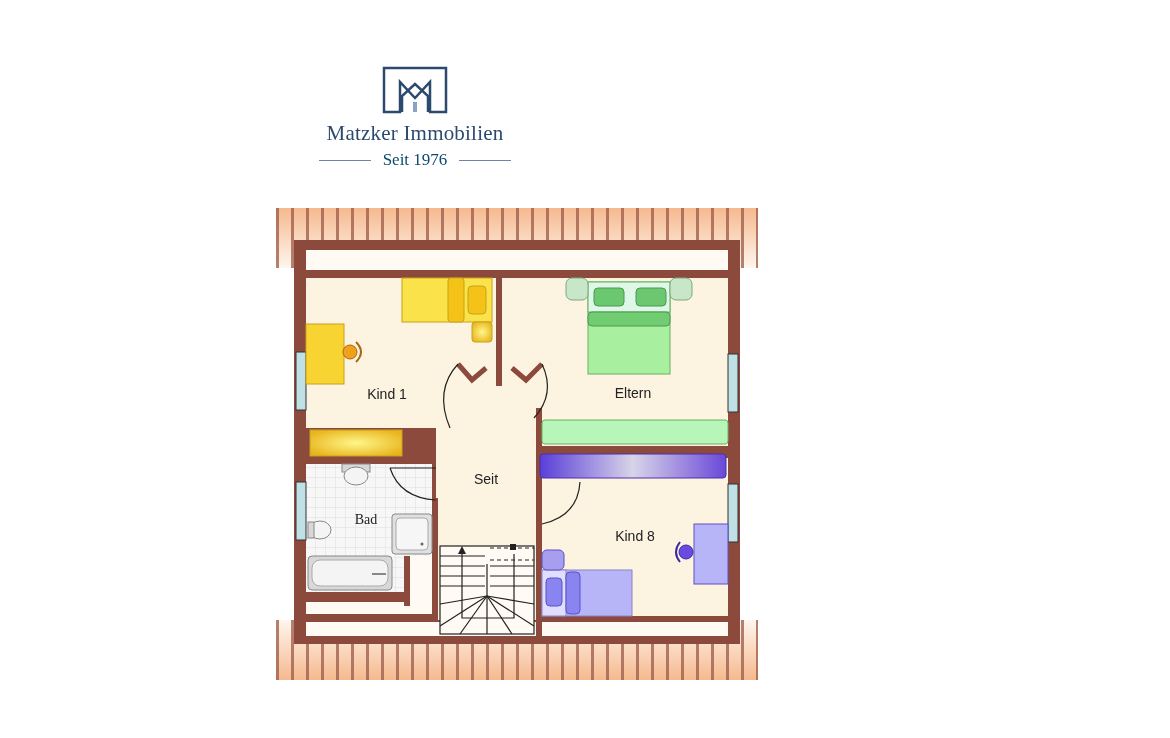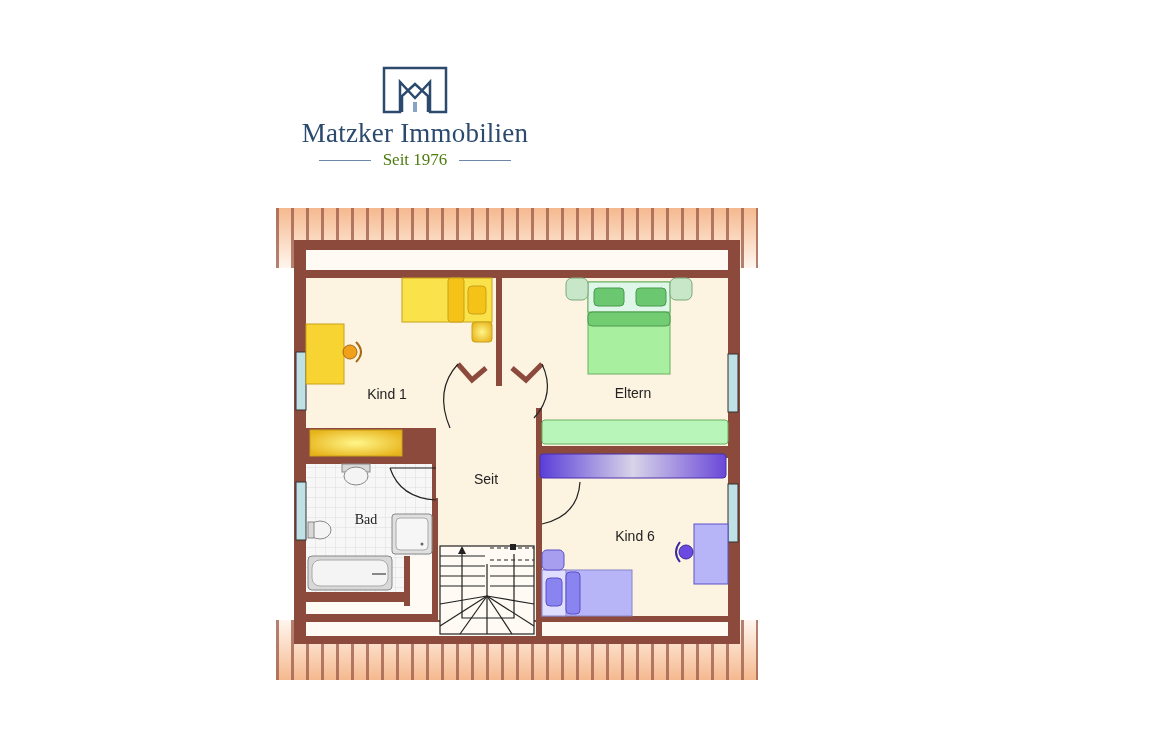--- a/index.html
+++ b/index.html
@@ -1,20 +1,20 @@
 <!DOCTYPE html>
 <html><head>
 <meta charset="utf-8">
 <style>
   html, body { margin:0; padding:0; background:#ffffff; }
   body { width:1170px; height:738px; position:relative; overflow:hidden; font-family:"Liberation Sans", sans-serif; }
   .logo { position:absolute; left:270px; top:66px; width:290px; text-align:center; }
   .logo svg { display:block; margin:0 auto; }
-  .brand { font-family:"Liberation Serif", "DejaVu Serif", serif; color:#2c4a6e; font-size:27px; letter-spacing:0.2px; margin-top:4px; line-height:30px; }
-  .since { font-family:"Liberation Serif", "DejaVu Serif", serif; color:#4d7c0f; font-size:17px; margin-top:2px; display:flex; align-items:center; justify-content:center; gap:12px; }
+  .brand { font-family:"Liberation Serif", "DejaVu Serif", serif; color:#2c4a6e; font-size:21px; letter-spacing:0.2px; margin-top:4px; line-height:30px; }
+  .since { font-family:"Liberation Serif", "DejaVu Serif", serif; color:#0c4a6e; font-size:17px; margin-top:2px; display:flex; align-items:center; justify-content:center; gap:12px; }
   .since .line { width:52px; height:1px; background:#6c86a8; }
   .plan { position:absolute; left:276px; top:208px; width:482px; height:472px; }
   .room-label { position:absolute; font-size:14px; color:#222; transform:translate(-50%,-50%); white-space:nowrap; }
 </style>
 </head>
 <body>
 
 <div class="logo">
   <svg width="66" height="48" viewBox="0 0 66 48">
     <path d="M2 2 H64 V46 H48 V16 L33 32 L18 16 V46 H2 Z" fill="none" stroke="#2c4a6e" stroke-width="2.5"></path>
@@ -161,14 +161,14 @@
       <line x1="214" y1="352" x2="258" y2="352" stroke-dasharray="4,3"></line>
     </g>
     <polygon points="186,338 182,346 190,346" fill="#222"></polygon>
     <rect x="234" y="336" width="6" height="6" fill="#222"></rect>
   </svg>
 
   <span class="room-label" style="left:111px; top:186px;">Kind 1</span>
   <span class="room-label" style="left:357px; top:185px;">Eltern</span>
   <span class="room-label" style="left:210px; top:271px;">Seit</span>
   <span class="room-label" style="left:90px; top:312px;font-family:Liberation Serif, serif;">Bad</span>
-  <span class="room-label" style="left:359px; top:328px;">Kind 6</span>
+  <span class="room-label" style="left:359px; top:328px;">Kind 8</span>
 </div>
 
 </body></html>

